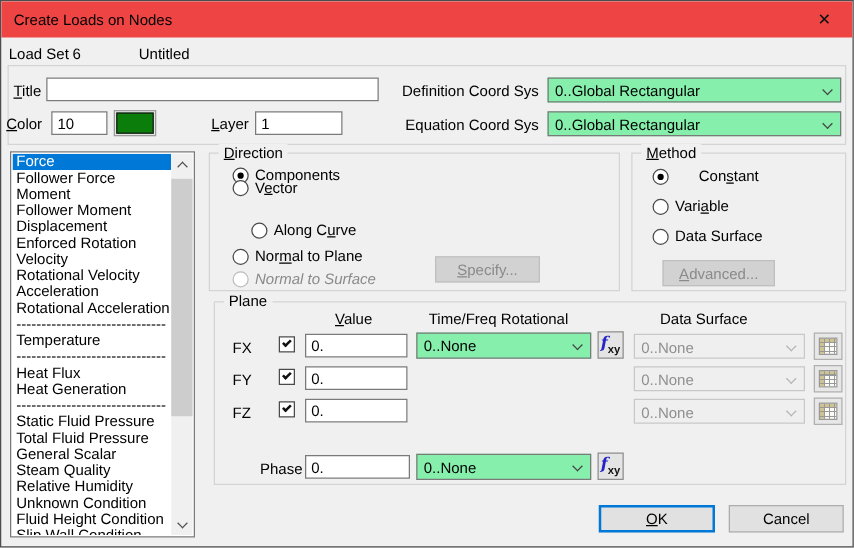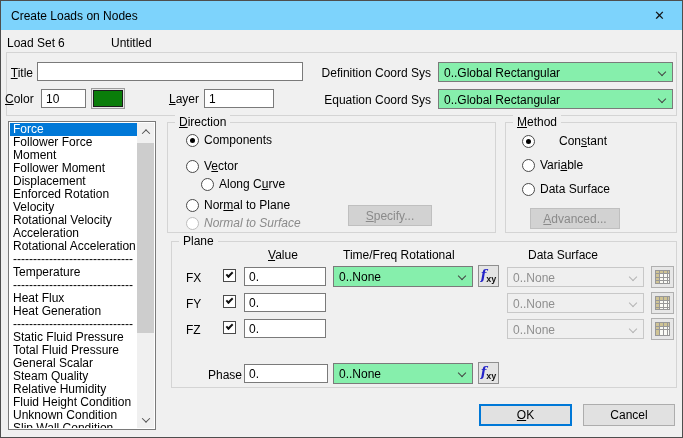--- a/index.html
+++ b/index.html
@@ -4,21 +4,21 @@
 <style>
   * { box-sizing: border-box; margin: 0; padding: 0; }
   body { background: #c8c8c8; font-family: "Liberation Sans", sans-serif; }
   .dialog {
     position: relative; width: 683px; height: 438px;
     background: #f0f0f0; border: 1px solid #4e4e4e;
     font-size: 12px; color: #000; overflow: hidden;
   }
   .abs { position: absolute; }
   
-  .titlebar { left: 0; top: 0; width: 100%; height: 29px; background: #7dd3fc; text-align: center; }
+  .titlebar { left: 0; top: 0; width: 100%; height: 29px; background: #ef4444; text-align: center; }
   .titlebar-text { left: 10px; top: 8px; }
   .close-btn { right: 0; top: 0; width: 45px; height: 28px; display: flex; align-items: center; justify-content: center; font-size: 13px; color: #111; cursor: default; }
   
   .groupbox { border: 1px solid #d4d4d4; }
   .group-label { background: #f0f0f0; padding: 0 4px; z-index: 2; }
   
   .textbox { background: #fff; border: 1px solid #7a7a7a; padding: 2px 4px; line-height: 14px; overflow: hidden; white-space: nowrap; }
   .dropdown { background: #86efac; border: 1px solid #7a7a7a; padding: 3px 18px 0 5px; white-space: nowrap; overflow: hidden; }
   .dropdown .chev { position: absolute; right: 7px; top: 6px; width: 6px; height: 6px; border-right: 1px solid #444; border-bottom: 1px solid #444; transform: rotate(45deg); }
   .dropdown.disabled { background: #efefef; border-color: #c8c8c8; color: #8f8f8f; }
@@ -121,42 +121,42 @@
         <div class="list-item">Temperature</div>
         <div class="list-item separator">------------------------------</div>
         <div class="list-item">Heat Flux</div>
         <div class="list-item">Heat Generation</div>
         <div class="list-item separator">------------------------------</div>
         <div class="list-item">Static Fluid Pressure</div>
         <div class="list-item">Total Fluid Pressure</div>
         <div class="list-item">General Scalar</div>
         <div class="list-item">Steam Quality</div>
         <div class="list-item">Relative Humidity</div>
+        <div class="list-item">Unknown Condition</div>
         <div class="list-item">Fluid Height Condition</div>
-        <div class="list-item">Unknown Condition</div>
         <div class="list-item">Slip Wall Condition</div>
       </div>
     <div class="scrollbar">
       <div class="sb-btn sb-up">
           <span class="sb-chev"></span>
         </div>
       <div class="sb-thumb" style="top:20px;height:190px;"></div>
       <div class="sb-btn sb-down">
           <span class="sb-chev"></span>
         </div>
     </div>
   </div>
 
   <div class="abs groupbox" style="left:166px;top:121px;width:329px;height:111px;"></div>
   <span class="abs group-label" style="left:174px;top:114px;"><u>D</u>irection</span>
   <div class="radio-row" style="left:185px;top:132px;">
     <span class="radio on"></span>
     <span class="lbl">Components</span>
   </div>
-  <div class="radio-row" style="left:185px;top:158px;">
+  <div class="radio-row" style="left:185px;top:142px;">
     <span class="radio"></span>
     <span class="lbl">V<u>e</u>ctor</span>
   </div>
   <div class="radio-row" style="left:200px;top:176px;">
     <span class="radio"></span>
     <span class="lbl">Along C<u>u</u>rve</span>
   </div>
   <div class="radio-row" style="left:185px;top:197px;">
     <span class="radio"></span>
     <span class="lbl">Nor<u>m</u>al to Plane</span>

